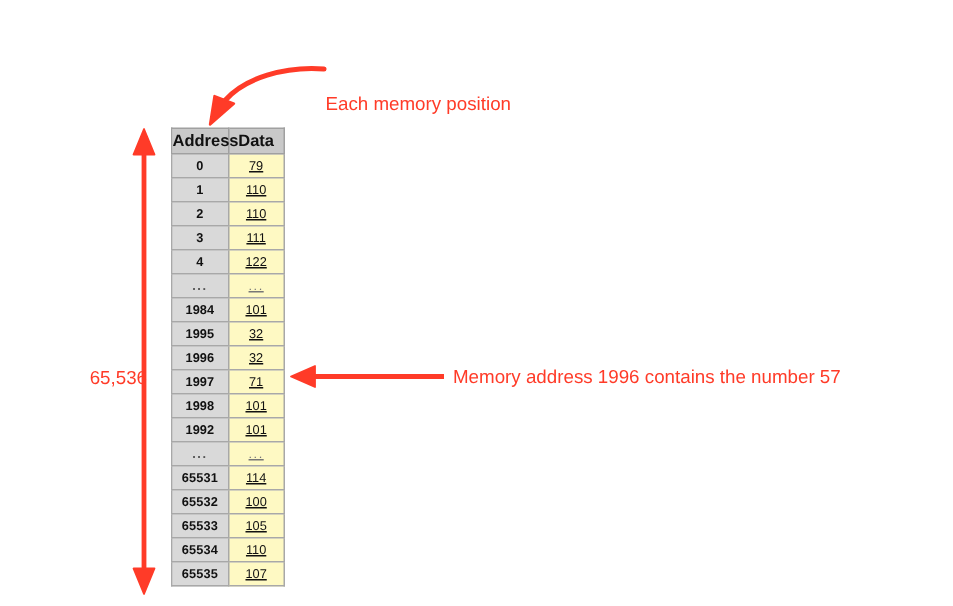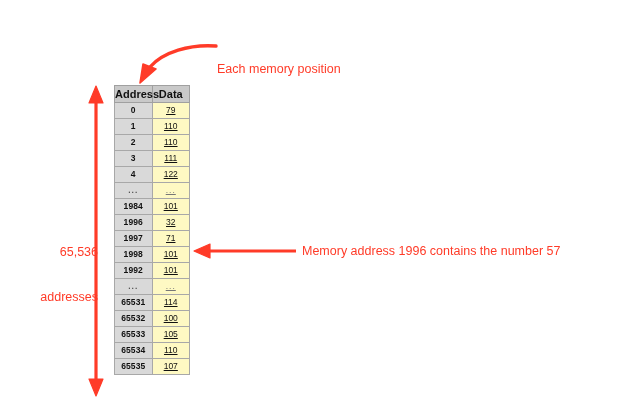--- a/index.html
+++ b/index.html
@@ -133,21 +133,20 @@
   </svg>
 
   <div class="anno-text" id="anno-top-text">
     <div>Each memory position</div>
   </div>
 
   <div class="anno-text" id="anno-right-text">Memory address 1996 contains the number 57</div>
 
   <div class="anno-text" id="anno-left-text">
     <div>65,536</div>
-    <div>addresses</div>
   </div>
 
   <table id="memory-table">
     <thead>
       <tr>
         <th class="addr-head">Address</th>
         <th class="data-head">Data</th>
       </tr>
     </thead>
     <tbody id="memory-table-body">
@@ -173,20 +172,24 @@
         </tr>
         <tr>
           <td class="addr ell">...</td>
           <td class="data ell">...</td>
         </tr>
         <tr>
           <td class="addr">1984</td>
           <td class="data">101</td>
         </tr>
         <tr>
+          <td class="addr">1995</td>
+          <td class="data">32</td>
+        </tr>
+        <tr>
           <td class="addr">1996</td>
           <td class="data">32</td>
         </tr>
         <tr>
           <td class="addr">1997</td>
           <td class="data">71</td>
         </tr>
         <tr>
           <td class="addr">1998</td>
           <td class="data">101</td>

